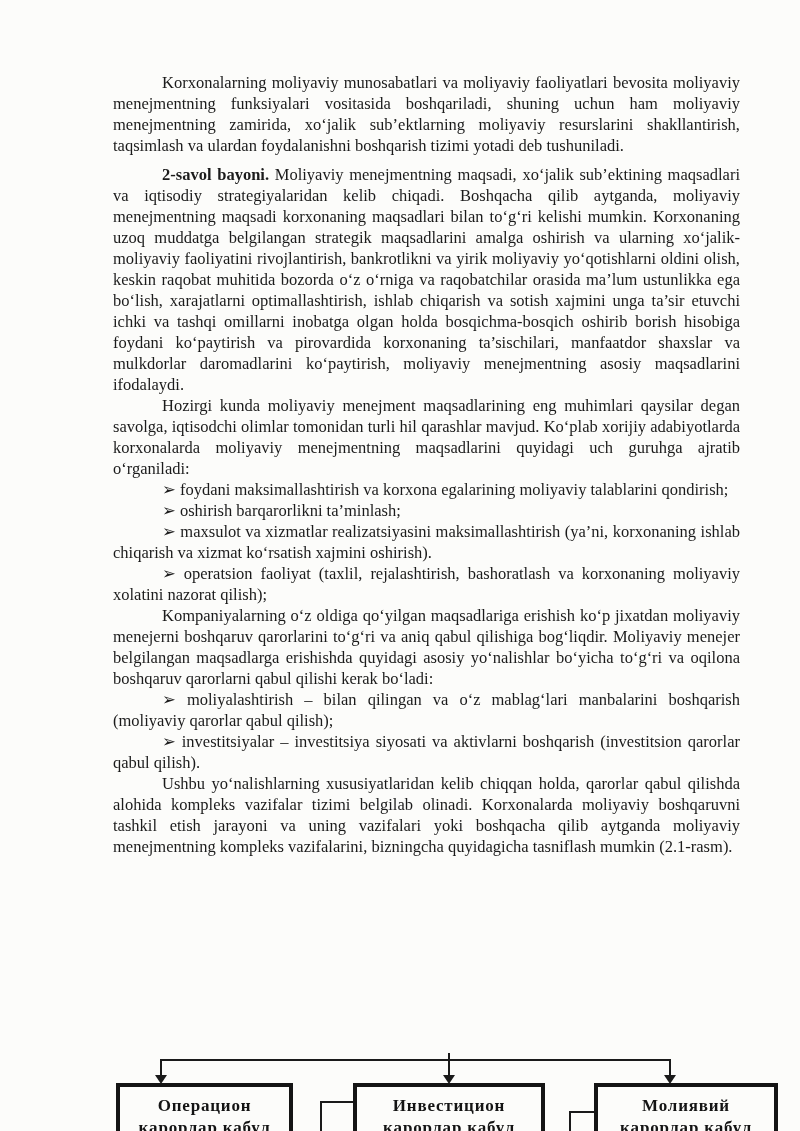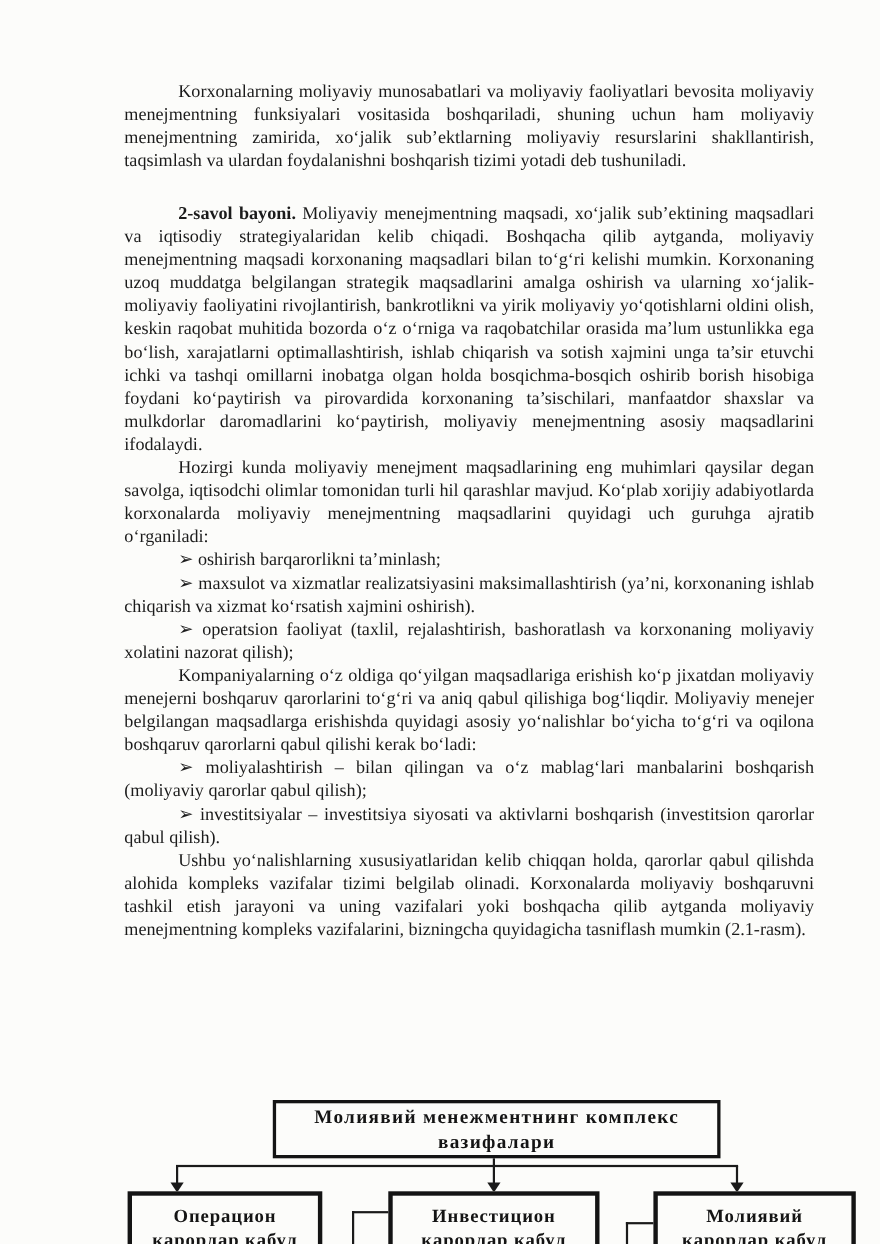--- a/index.html
+++ b/index.html
@@ -18,21 +18,21 @@
     top: 72px;
     width: 627px;
     font-size: 16.5px;
     line-height: 21px;
     text-align: justify;
   }
   .text-block p {
     margin: 0;
     text-indent: 49px;
   }
-  .text-block p.spaced { margin-top: 27px; }
+  .text-block p.spaced { margin-top: 8px; }
   .text-block b { font-weight: bold; }
 
   
   .dbox {
     position: absolute;
     box-sizing: border-box;
     background: #fcfcfa;
     border: 3px solid #141414;
     text-align: center;
     font-weight: bold;
@@ -65,33 +65,30 @@
 </style>
 </head>
 <body>
 
 <div class="page">
 
   <div class="text-block">
     <p><span>Korxonalarning moliyaviy munosabatlari va moliyaviy faoliyatlari bevosita moliyaviy menejmentning funksiyalari vositasida boshqariladi, shuning uchun ham moliyaviy menejmentning zamirida, xo‘jalik sub’ektlarning moliyaviy resurslarini shakllantirish, taqsimlash va ulardan foydalanishni boshqarish tizimi yotadi deb tushuniladi.</span></p>
     <p class="spaced"><b>2-savol bayoni.</b> <span>Moliyaviy menejmentning maqsadi, xo‘jalik sub’ektining maqsadlari va iqtisodiy strategiyalaridan kelib chiqadi. Boshqacha qilib aytganda, moliyaviy menejmentning maqsadi korxonaning maqsadlari bilan to‘g‘ri kelishi mumkin. Korxonaning uzoq muddatga belgilangan strategik maqsadlarini amalga oshirish va ularning xo‘jalik-moliyaviy faoliyatini rivojlantirish, bankrotlikni va yirik moliyaviy yo‘qotishlarni oldini olish, keskin raqobat muhitida bozorda o‘z o‘rniga va raqobatchilar orasida ma’lum ustunlikka ega bo‘lish, xarajatlarni optimallashtirish, ishlab chiqarish va sotish xajmini unga ta’sir etuvchi ichki va tashqi omillarni inobatga olgan holda bosqichma-bosqich oshirib borish hisobiga foydani ko‘paytirish va pirovardida korxonaning ta’sischilari, manfaatdor shaxslar va mulkdorlar daromadlarini ko‘paytirish, moliyaviy menejmentning asosiy maqsadlarini ifodalaydi.</span></p>
     <p><span>Hozirgi kunda moliyaviy menejment maqsadlarining eng muhimlari qaysilar degan savolga, iqtisodchi olimlar tomonidan turli hil qarashlar mavjud. Ko‘plab xorijiy adabiyotlarda korxonalarda moliyaviy menejmentning maqsadlarini quyidagi uch guruhga ajratib o‘rganiladi:</span></p>
+    <p><span>➢ foydani maksimallashtirish va korxona egalarining moliyaviy talablarini qondirish;</span></p>
     <p><span>➢ oshirish barqarorlikni ta’minlash;</span></p>
     <p><span>➢ maxsulot va xizmatlar realizatsiyasini maksimallashtirish (ya’ni, korxonaning ishlab chiqarish va xizmat ko‘rsatish xajmini oshirish).</span></p>
     <p><span>➢ operatsion faoliyat (taxlil, rejalashtirish, bashoratlash va korxonaning moliyaviy xolatini nazorat qilish);</span></p>
     <p><span>Kompaniyalarning o‘z oldiga qo‘yilgan maqsadlariga erishish ko‘p jixatdan moliyaviy menejerni boshqaruv qarorlarini to‘g‘ri va aniq qabul qilishiga bog‘liqdir. Moliyaviy menejer belgilangan maqsadlarga erishishda quyidagi asosiy yo‘nalishlar bo‘yicha to‘g‘ri va oqilona boshqaruv qarorlarni qabul qilishi kerak bo‘ladi:</span></p>
     <p><span>➢ moliyalashtirish – bilan qilingan va o‘z mablag‘lari manbalarini boshqarish (moliyaviy qarorlar qabul qilish);</span></p>
     <p><span>➢ investitsiyalar – investitsiya siyosati va aktivlarni boshqarish (investitsion qarorlar qabul qilish).</span></p>
     <p><span>Ushbu yo‘nalishlarning xususiyatlaridan kelib chiqqan holda, qarorlar qabul qilishda alohida kompleks vazifalar tizimi belgilab olinadi. Korxonalarda moliyaviy boshqaruvni tashkil etish jarayoni va uning vazifalari yoki boshqacha qilib aytganda moliyaviy menejmentning kompleks vazifalarini, bizningcha quyidagicha tasniflash mumkin (2.1-rasm).</span></p>
   </div>
 
-  <div class="dbox root-box">
-    <span class="bl">Молиявий менежментнинг комплекс</span>
-    <span class="bl">вазифалари</span>
-  </div>
 
   <div class="cline" style="left:448px; top:1053px; width:2px; height:7px;"></div>
   <div class="cline" style="left:160px; top:1059px; width:511px; height:2px;"></div>
   <div class="cline" style="left:160px; top:1060px; width:2px; height:17px;"></div>
   <div class="cline" style="left:448px; top:1060px; width:2px; height:17px;"></div>
   <div class="cline" style="left:669px; top:1060px; width:2px; height:17px;"></div>
   <div class="arrowhead" style="left:155px; top:1075px;"></div>
   <div class="arrowhead" style="left:443px; top:1075px;"></div>
   <div class="arrowhead" style="left:664px; top:1075px;"></div>
 

